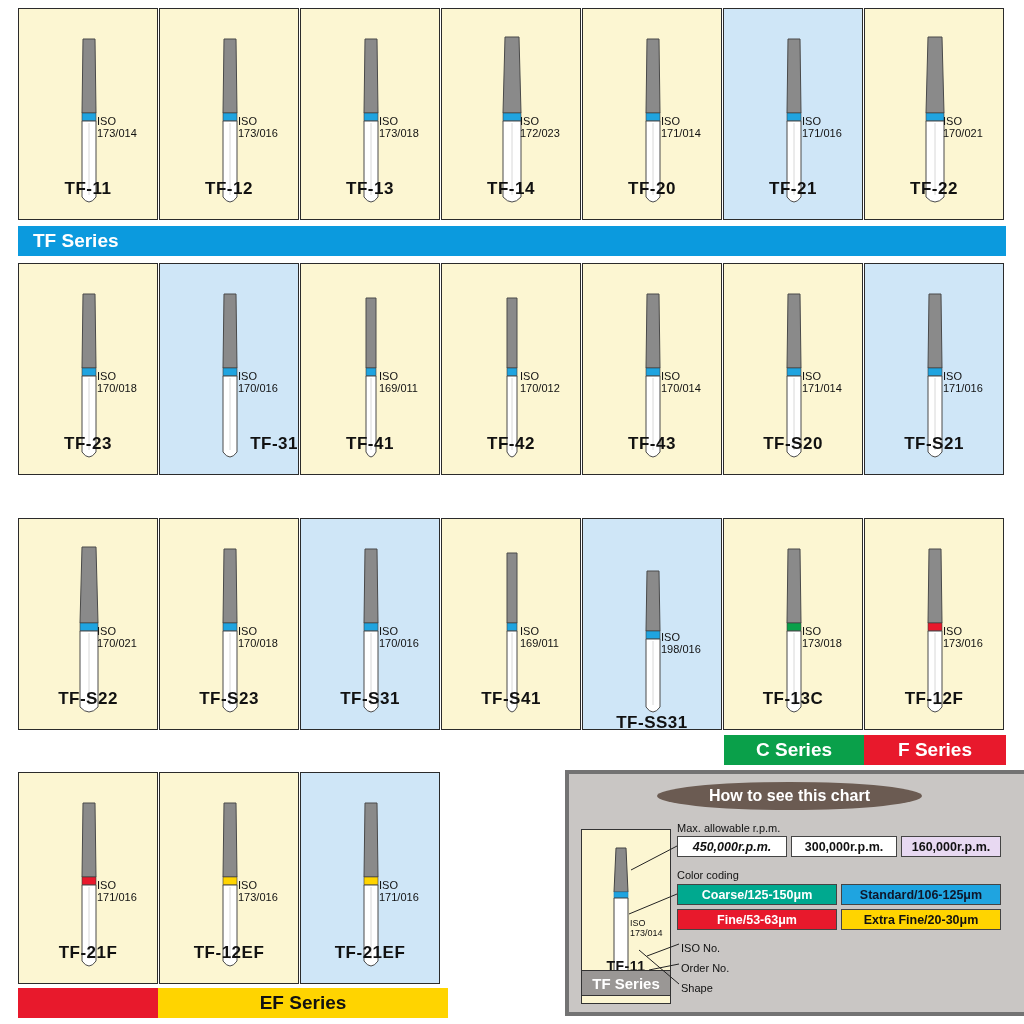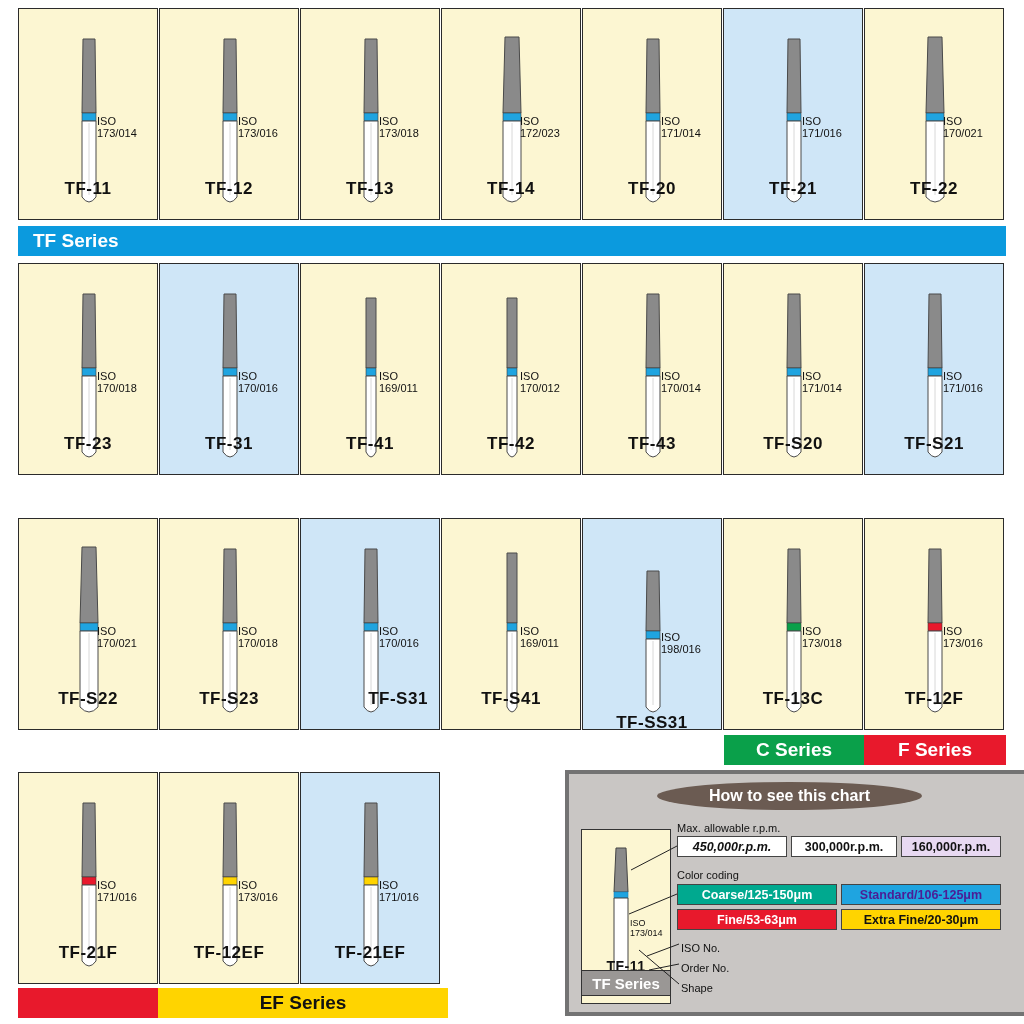--- a/index.html
+++ b/index.html
@@ -64,21 +64,21 @@
   }
   .legend-sub{position:absolute;font-size:11px;color:#111;}
   .chip{
     position:absolute;height:21px;border:1px solid #444;box-sizing:border-box;
     display:flex;align-items:center;justify-content:center;
     font-size:12.5px;font-weight:bold;color:#111;
   }
   .chip.white{background:#ffffff;}
   .chip.violet{background:#e8d9f2;}
   .chip.coarse{background:#00a98f;color:#fff;}
-  .chip.standard{background:#1fa4e0;color:#4c1d95;}
+  .chip.standard{background:#1fa4e0;color:#0f172a;}
   .chip.fine{background:#e8192c;color:#fff;}
   .chip.xfine{background:#ffd400;color:#111;}
   .legend-cell{
     position:absolute;left:12px;top:55px;width:90px;height:175px;
     background:#fcf6d2;border:1px solid #333;box-sizing:border-box;
   }
   .legend-tf{
     position:absolute;left:12px;top:196px;width:90px;height:26px;
     background:#9a9795;color:#fff;font-weight:bold;font-size:15px;
     display:flex;align-items:center;justify-content:center;
@@ -194,21 +194,21 @@
       <div class="cell blue" style="left: 141px;">
         <div class="bur">
   <svg viewBox="0 0 140 212" width="140" height="212">
     <path d="M64 30 L76 30 L77 104 L63 104 Z" fill="#8a8a8a" stroke="#4a4a4a" stroke-width="1"></path>
     <rect x="63" y="104" width="14" height="8" fill="#1fa4e0" stroke="#3a3a3a" stroke-width="0.6"></rect>
     <path d="M63 112 L77 112 L77 188 Q70 198 63 188 Z" fill="#ffffff" stroke="#4a4a4a" stroke-width="1"></path>
     <line x1="70" y1="114" x2="70" y2="186" stroke="#d8d8d8" stroke-width="1"></line>
   </svg></div>
         <div class="label-iso" style="left: 78px; top: 106px;">ISO
 170/016</div>
-        <div class="label-code" style="top: 170px;">TF-31</div>
+        <div class="label-code" style="top: 170px; text-align: right;">TF-31</div>
       </div>
       <div class="cell" style="left: 282px;">
         <div class="bur">
   <svg viewBox="0 0 140 212" width="140" height="212">
     <path d="M65 34 L75 34 L75 104 L65 104 Z" fill="#8a8a8a" stroke="#4a4a4a" stroke-width="1"></path>
     <rect x="65" y="104" width="10" height="8" fill="#1fa4e0" stroke="#3a3a3a" stroke-width="0.6"></rect>
     <path d="M65 112 L75 112 L75 188 Q70 198 65 188 Z" fill="#ffffff" stroke="#4a4a4a" stroke-width="1"></path>
     <line x1="70" y1="114" x2="70" y2="186" stroke="#d8d8d8" stroke-width="1"></line>
   </svg></div>
         <div class="label-iso" style="left: 78px; top: 106px;">ISO
@@ -293,21 +293,21 @@
       <div class="cell blue" style="left: 282px;">
         <div class="bur">
   <svg viewBox="0 0 140 212" width="140" height="212">
     <path d="M64 30 L76 30 L77 104 L63 104 Z" fill="#8a8a8a" stroke="#4a4a4a" stroke-width="1"></path>
     <rect x="63" y="104" width="14" height="8" fill="#1fa4e0" stroke="#3a3a3a" stroke-width="0.6"></rect>
     <path d="M63 112 L77 112 L77 188 Q70 198 63 188 Z" fill="#ffffff" stroke="#4a4a4a" stroke-width="1"></path>
     <line x1="70" y1="114" x2="70" y2="186" stroke="#d8d8d8" stroke-width="1"></line>
   </svg></div>
         <div class="label-iso" style="left: 78px; top: 106px;">ISO
 170/016</div>
-        <div class="label-code" style="top: 170px; padding-left: 28px;">TF-S31</div>
+        <div class="label-code" style="top: 170px;">TF-S31</div>
       </div>
       <div class="cell" style="left: 423px;">
         <div class="bur">
   <svg viewBox="0 0 140 212" width="140" height="212">
     <path d="M65 34 L75 34 L75 104 L65 104 Z" fill="#8a8a8a" stroke="#4a4a4a" stroke-width="1"></path>
     <rect x="65" y="104" width="10" height="8" fill="#1fa4e0" stroke="#3a3a3a" stroke-width="0.6"></rect>
     <path d="M65 112 L75 112 L75 188 Q70 198 65 188 Z" fill="#ffffff" stroke="#4a4a4a" stroke-width="1"></path>
     <line x1="70" y1="114" x2="70" y2="186" stroke="#d8d8d8" stroke-width="1"></line>
   </svg></div>
         <div class="label-iso" style="left: 78px; top: 106px;">ISO

